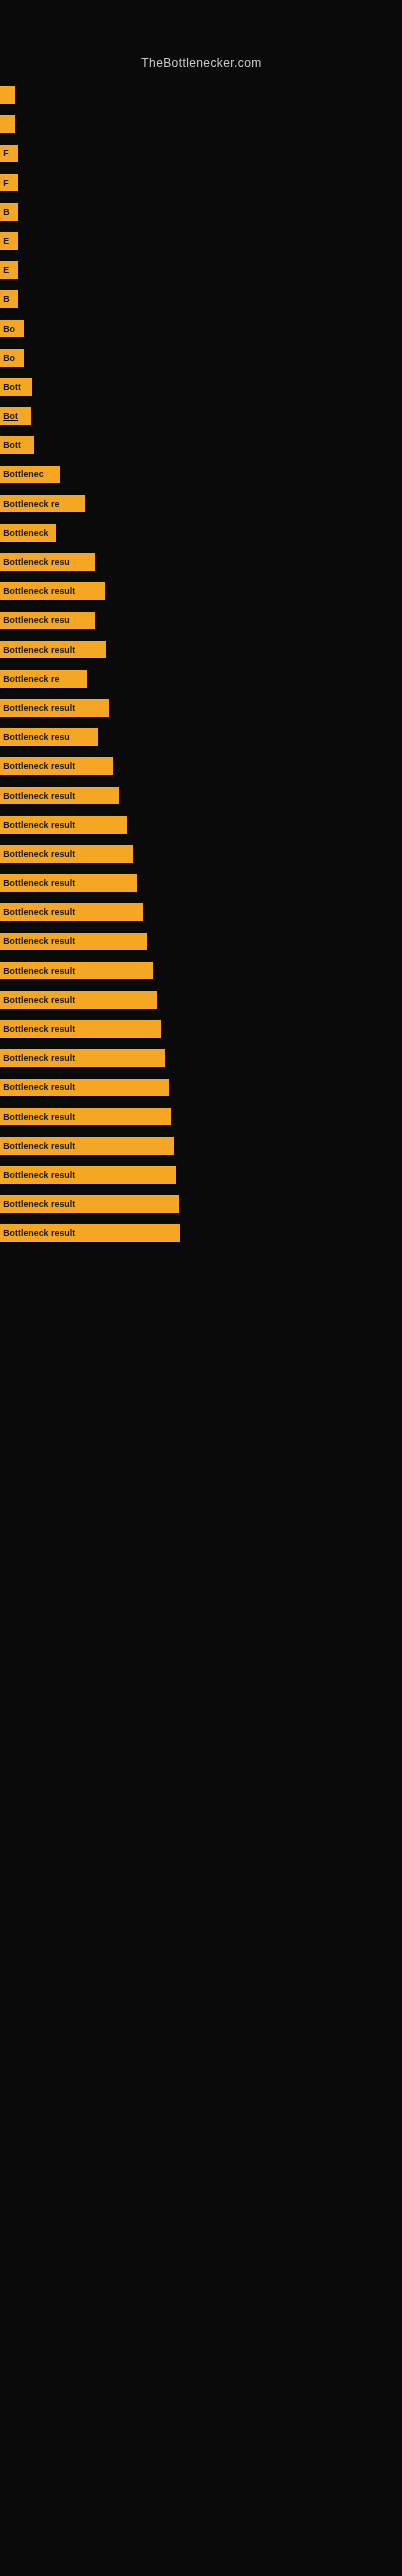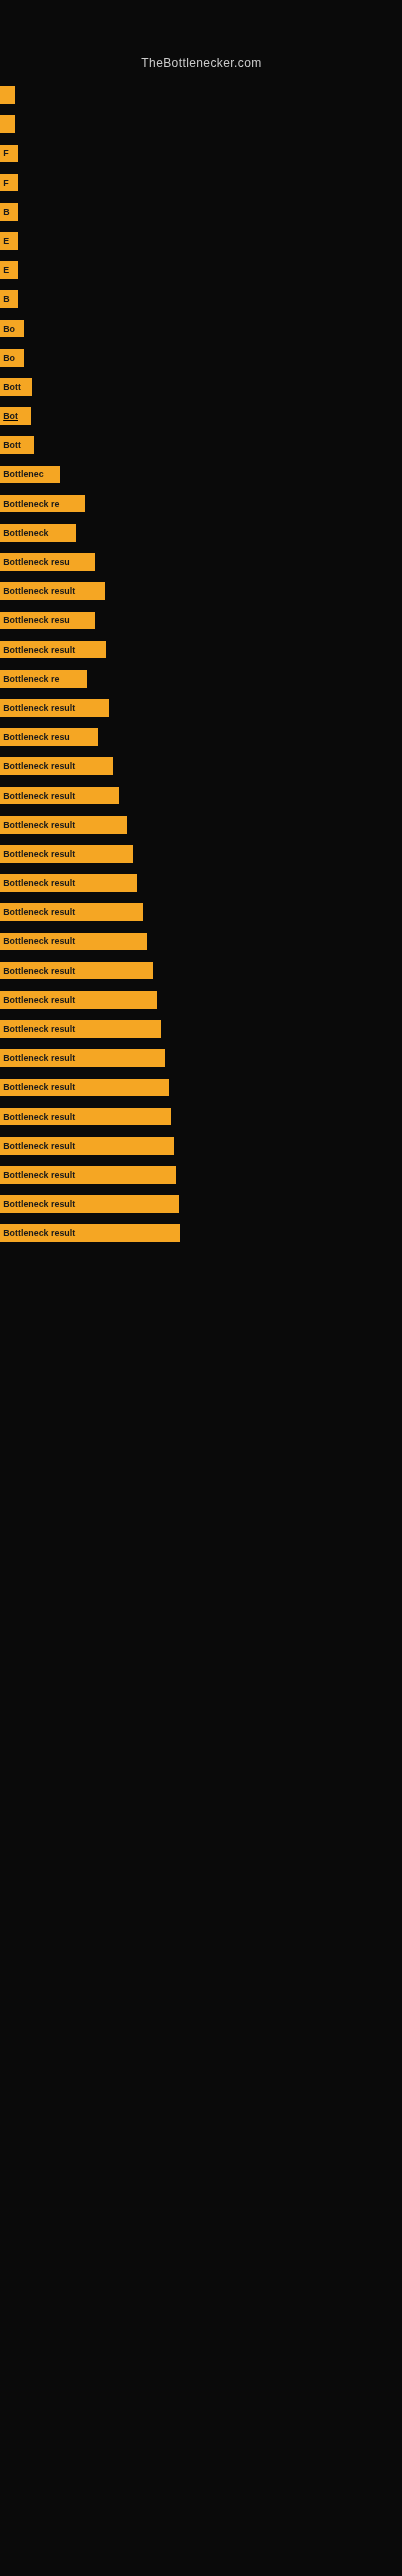--- a/index.html
+++ b/index.html
@@ -130,21 +130,21 @@
       <div class="bar" style="width: 60px;">
         <span class="bar-label">Bottlenec</span>
       </div>
     </div>
     <div class="bar-row">
       <div class="bar" style="width: 85px;">
         <span class="bar-label">Bottleneck re</span>
       </div>
     </div>
     <div class="bar-row">
-      <div class="bar" style="width: 76px;">
+      <div class="bar" style="width: 56px;">
         <span class="bar-label">Bottleneck</span>
       </div>
     </div>
     <div class="bar-row">
       <div class="bar" style="width: 95px;">
         <span class="bar-label">Bottleneck resu</span>
       </div>
     </div>
     <div class="bar-row">
       <div class="bar" style="width: 105px;">

